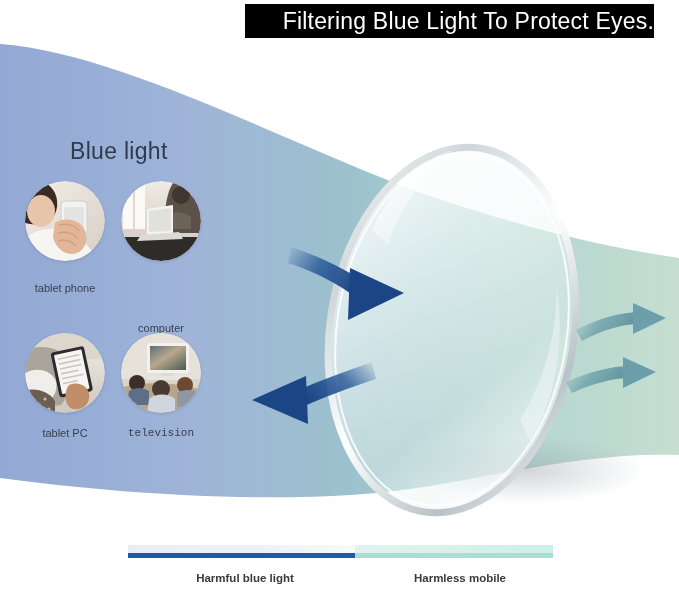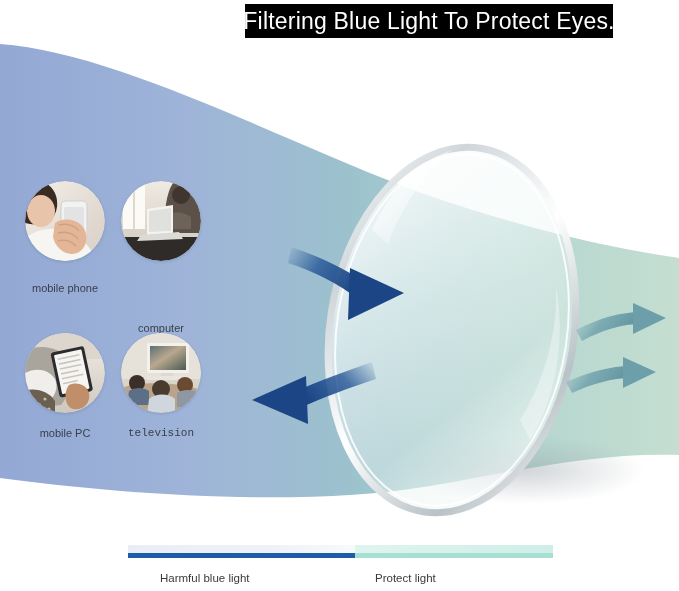--- a/index.html
+++ b/index.html
@@ -16,26 +16,26 @@
     height: 591px;
     background: #ffffff;
     overflow: hidden;
   }
 
   
   .title-banner {
     position: absolute;
     left: 245px;
     top: 4px;
-    width: 368px;
+    width: 409px;
     height: 34px;
     background: #000000;
     display: flex;
     align-items: center;
-    justify-content: center;
+    justify-content: flex-end;
   }
   .title-banner .title-text {
     color: #ffffff;
     font-size: 23px;
     font-weight: 400;
     letter-spacing: 0.2px;
     font-family: "Liberation Sans", sans-serif;
     white-space: nowrap;
   }
 
@@ -113,21 +113,23 @@
     top: 545px;
     width: 425px;
     height: 13px;
   }
   .legend-label {
     position: absolute;
     top: 572px;
     font-size: 11.5px;
     color: #3a3a3a;
     font-family: "Liberation Sans", sans-serif;
+    text-align: center;
     white-space: nowrap;
+    font-weight: bold;
   }
   .legend-label-harmful  { left: 160px; width: 170px; }
   .legend-label-harmless { left: 375px; width: 170px; }
 </style>
 </head>
 <body>
 
 <div id="poster">
 
   <svg class="band-layer" viewBox="0 0 679 591" preserveAspectRatio="none">
@@ -151,20 +153,21 @@
              L 679,455
              C 600,452 520,470 430,486
              C 300,508 120,494 0,478
              Z" fill="url(#bandGrad)"></path>
   </svg>
 
   <div class="title-banner">
     <span class="title-text">Filtering Blue Light To Protect Eyes.</span>
   </div>
 
+  <div class="blue-light-heading">Blue light</div>
 
   <div class="thumb thumb-phone">
     <svg viewBox="0 0 80 80">
       <defs>
         <clipPath id="cPhone">
             <circle cx="40" cy="40" r="40"></circle>
           </clipPath>
         <linearGradient id="phoneBg" x1="0" y1="0" x2="1" y2="1">
           <stop offset="0%" stop-color="#f3efe9"></stop>
             <stop offset="100%" stop-color="#d8cec4"></stop>
@@ -183,21 +186,21 @@
         <rect x="39" y="26" width="20" height="27" rx="2" fill="#e3e3e3"></rect>
         <circle cx="49" cy="57" r="2.4" fill="#cfcfcf"></circle>
 
         <path d="M 30,42 C 38,36 52,38 58,46 C 64,54 62,68 52,72 C 40,76 30,66 28,56 Z" fill="#e3b698"></path>
         <path d="M 34,44 C 42,42 50,44 54,50" stroke="#cf9f80" stroke-width="1.3" fill="none"></path>
         <path d="M 33,52 C 41,50 49,52 53,58" stroke="#cf9f80" stroke-width="1.3" fill="none"></path>
         <path d="M 33,60 C 40,58 47,60 51,65" stroke="#cf9f80" stroke-width="1.3" fill="none"></path>
       </g>
     </svg>
   </div>
-  <div class="thumb-label label-phone">mobile phone</div>
+  <div class="thumb-label label-phone">tablet phone</div>
 
   <div class="thumb thumb-computer">
     <svg viewBox="0 0 80 80">
       <defs>
         <clipPath id="cComp">
             <circle cx="40" cy="40" r="40"></circle>
           </clipPath>
         <linearGradient id="compBg" x1="0" y1="0" x2="0" y2="1">
           <stop offset="0%" stop-color="#efeae2"></stop>
             <stop offset="100%" stop-color="#cdc6bc"></stop>
@@ -264,21 +267,21 @@
         <g fill="#d9d2c6" opacity="0.8">
           <circle cx="6" cy="66" r="2"></circle>
             <circle cx="14" cy="72" r="2"></circle>
           <circle cx="4" cy="76" r="2"></circle>
             <circle cx="20" cy="66" r="1.6"></circle>
           <circle cx="24" cy="76" r="1.6"></circle>
         </g>
       </g>
     </svg>
   </div>
-  <div class="thumb-label label-tablet">mobile PC</div>
+  <div class="thumb-label label-tablet">tablet PC</div>
 
   <div class="thumb thumb-tv">
     <svg viewBox="0 0 80 80">
       <defs>
         <clipPath id="cTv">
             <circle cx="40" cy="40" r="40"></circle>
           </clipPath>
         <linearGradient id="tvBg" x1="0" y1="0" x2="0" y2="1">
           <stop offset="0%" stop-color="#efeee9"></stop>
             <stop offset="100%" stop-color="#cdc5b7"></stop>
@@ -419,15 +422,15 @@
     </defs>
 
     <rect x="0" y="0" width="227" height="9" fill="url(#harmfulTop)"></rect>
     <rect x="0" y="8" width="227" height="5" fill="#1f5ca8"></rect>
 
     <rect x="227" y="0" width="198" height="9" fill="url(#harmlessTop)"></rect>
     <rect x="227" y="8" width="198" height="5" fill="#a6e0d4"></rect>
   </svg>
 
   <div class="legend-label legend-label-harmful">Harmful blue light</div>
-  <div class="legend-label legend-label-harmless">Protect light</div>
+  <div class="legend-label legend-label-harmless">Harmless mobile</div>
 
 </div>
 
 </body></html>

